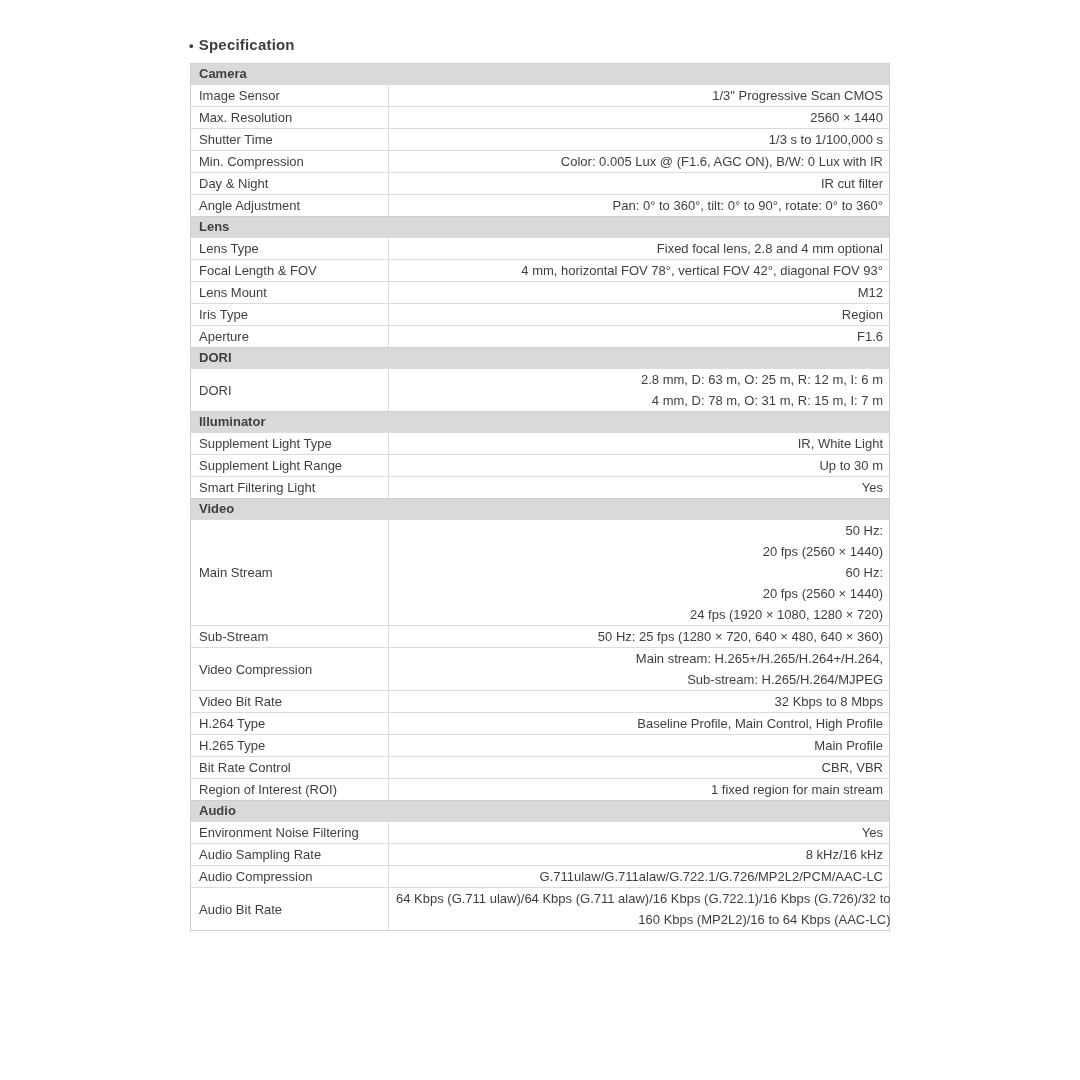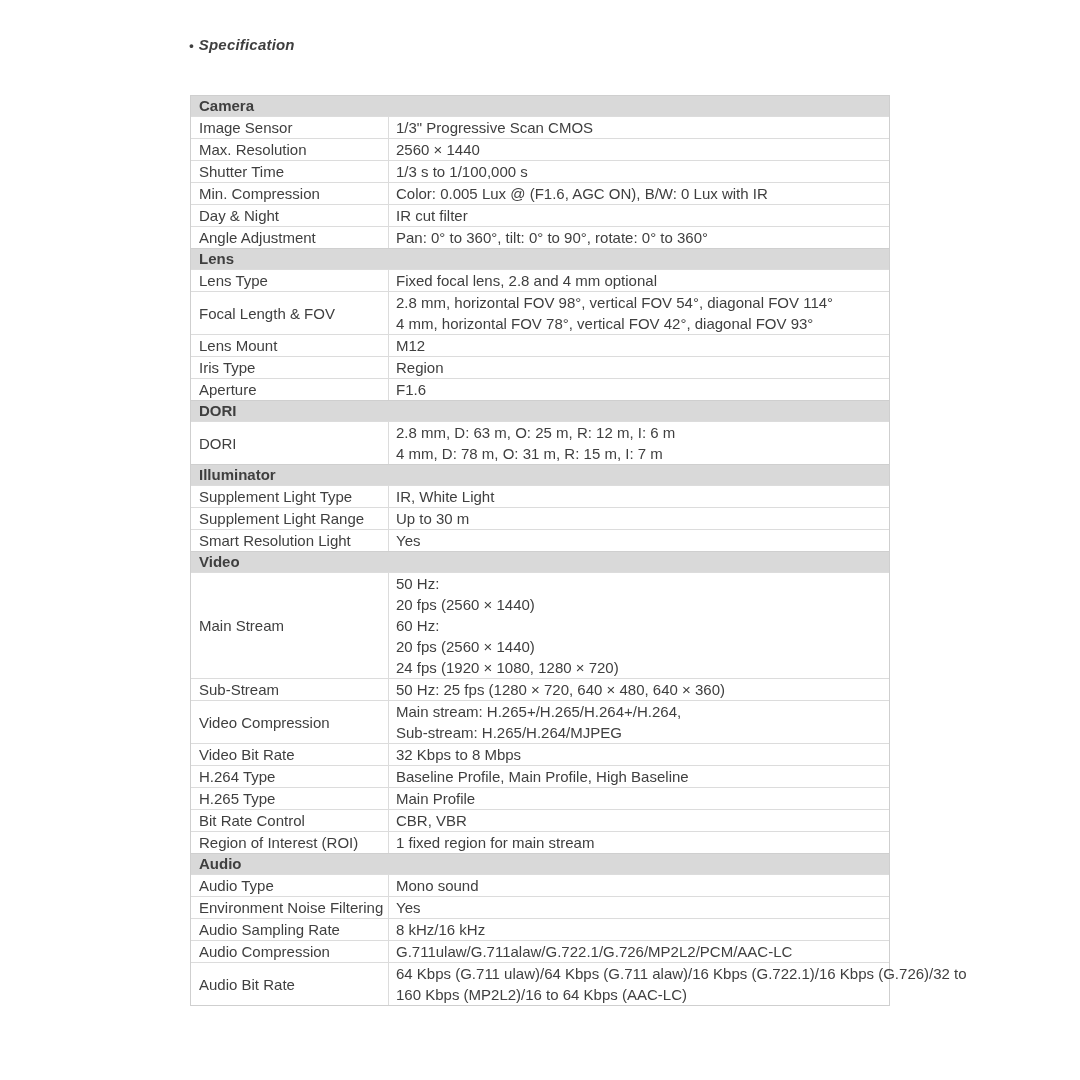--- a/index.html
+++ b/index.html
@@ -21,53 +21,52 @@
     background: #ffffff;
   }
   .title {
     position: absolute;
     left: 189px;
     top: 36px;
     font-size: 15px;
     font-weight: bold;
     color: #3f3f3f;
     letter-spacing: 0.2px;
-    font-style: italic;
   }
   .title .bullet {
     font-size: 13px;
     margin-right: 5px;
   }
   .spec-table {
     position: absolute;
     left: 190px;
     top: 63px;
     width: 700px;
     box-sizing: border-box;
     border: 1px solid #cfcfcf;
     border-top: none;
-    font-size: 15px;
+    font-size: 13px;
     color: #3f3f3f;
-    margin-top: 32px;
   }
   .section-header {
     background: #d9d9d9;
     font-weight: bold;
     line-height: 20px;
     height: 20px;
     padding-left: 8px;
     border-top: 1px solid #cfcfcf;
   }
   .spec-row {
     display: flex;
     border-top: 1px solid #dcdcdc;
     background: #ffffff;
   }
   .cell {
     box-sizing: border-box;
+    text-align: right;
   }
   .cell.label {
     width: 198px;
     flex: 0 0 198px;
     padding-left: 8px;
     padding-right: 4px;
     border-right: 1px solid #dcdcdc;
     display: flex;
     align-items: center;
     line-height: 13px;
@@ -130,21 +129,20 @@
       <div class="section-header">Lens</div>
       <div class="spec-row">
         <div class="cell label">Lens Type</div>
         <div class="cell value">
           <div class="line">Fixed focal lens, 2.8 and 4 mm optional</div>
         </div>
       </div>
       <div class="spec-row">
         <div class="cell label">Focal Length &amp; FOV</div>
         <div class="cell value">
-          <div class="line">2.8 mm, horizontal FOV 98°, vertical FOV 54°, diagonal FOV 114°</div>
           <div class="line">4 mm, horizontal FOV 78°, vertical FOV 42°, diagonal FOV 93°</div>
         </div>
       </div>
       <div class="spec-row">
         <div class="cell label">Lens Mount</div>
         <div class="cell value">
           <div class="line">M12</div>
         </div>
       </div>
       <div class="spec-row">
@@ -174,21 +172,21 @@
           <div class="line">IR, White Light</div>
         </div>
       </div>
       <div class="spec-row">
         <div class="cell label">Supplement Light Range</div>
         <div class="cell value">
           <div class="line">Up to 30 m</div>
         </div>
       </div>
       <div class="spec-row">
-        <div class="cell label">Smart Resolution Light</div>
+        <div class="cell label">Smart Filtering Light</div>
         <div class="cell value">
           <div class="line">Yes</div>
         </div>
       </div>
       <div class="section-header">Video</div>
       <div class="spec-row">
         <div class="cell label">Main Stream</div>
         <div class="cell value">
           <div class="line">50 Hz:</div>
           <div class="line">20 fps (2560 × 1440)</div>
@@ -212,21 +210,21 @@
       </div>
       <div class="spec-row">
         <div class="cell label">Video Bit Rate</div>
         <div class="cell value">
           <div class="line">32 Kbps to 8 Mbps</div>
         </div>
       </div>
       <div class="spec-row">
         <div class="cell label">H.264 Type</div>
         <div class="cell value">
-          <div class="line">Baseline Profile, Main Profile, High Baseline</div>
+          <div class="line">Baseline Profile, Main Control, High Profile</div>
         </div>
       </div>
       <div class="spec-row">
         <div class="cell label">H.265 Type</div>
         <div class="cell value">
           <div class="line">Main Profile</div>
         </div>
       </div>
       <div class="spec-row">
         <div class="cell label">Bit Rate Control</div>
@@ -234,26 +232,20 @@
           <div class="line">CBR, VBR</div>
         </div>
       </div>
       <div class="spec-row">
         <div class="cell label">Region of Interest (ROI)</div>
         <div class="cell value">
           <div class="line">1 fixed region for main stream</div>
         </div>
       </div>
       <div class="section-header">Audio</div>
-      <div class="spec-row">
-        <div class="cell label">Audio Type</div>
-        <div class="cell value">
-          <div class="line">Mono sound</div>
-        </div>
-      </div>
       <div class="spec-row">
         <div class="cell label">Environment Noise Filtering</div>
         <div class="cell value">
           <div class="line">Yes</div>
         </div>
       </div>
       <div class="spec-row">
         <div class="cell label">Audio Sampling Rate</div>
         <div class="cell value">
           <div class="line">8 kHz/16 kHz</div>

